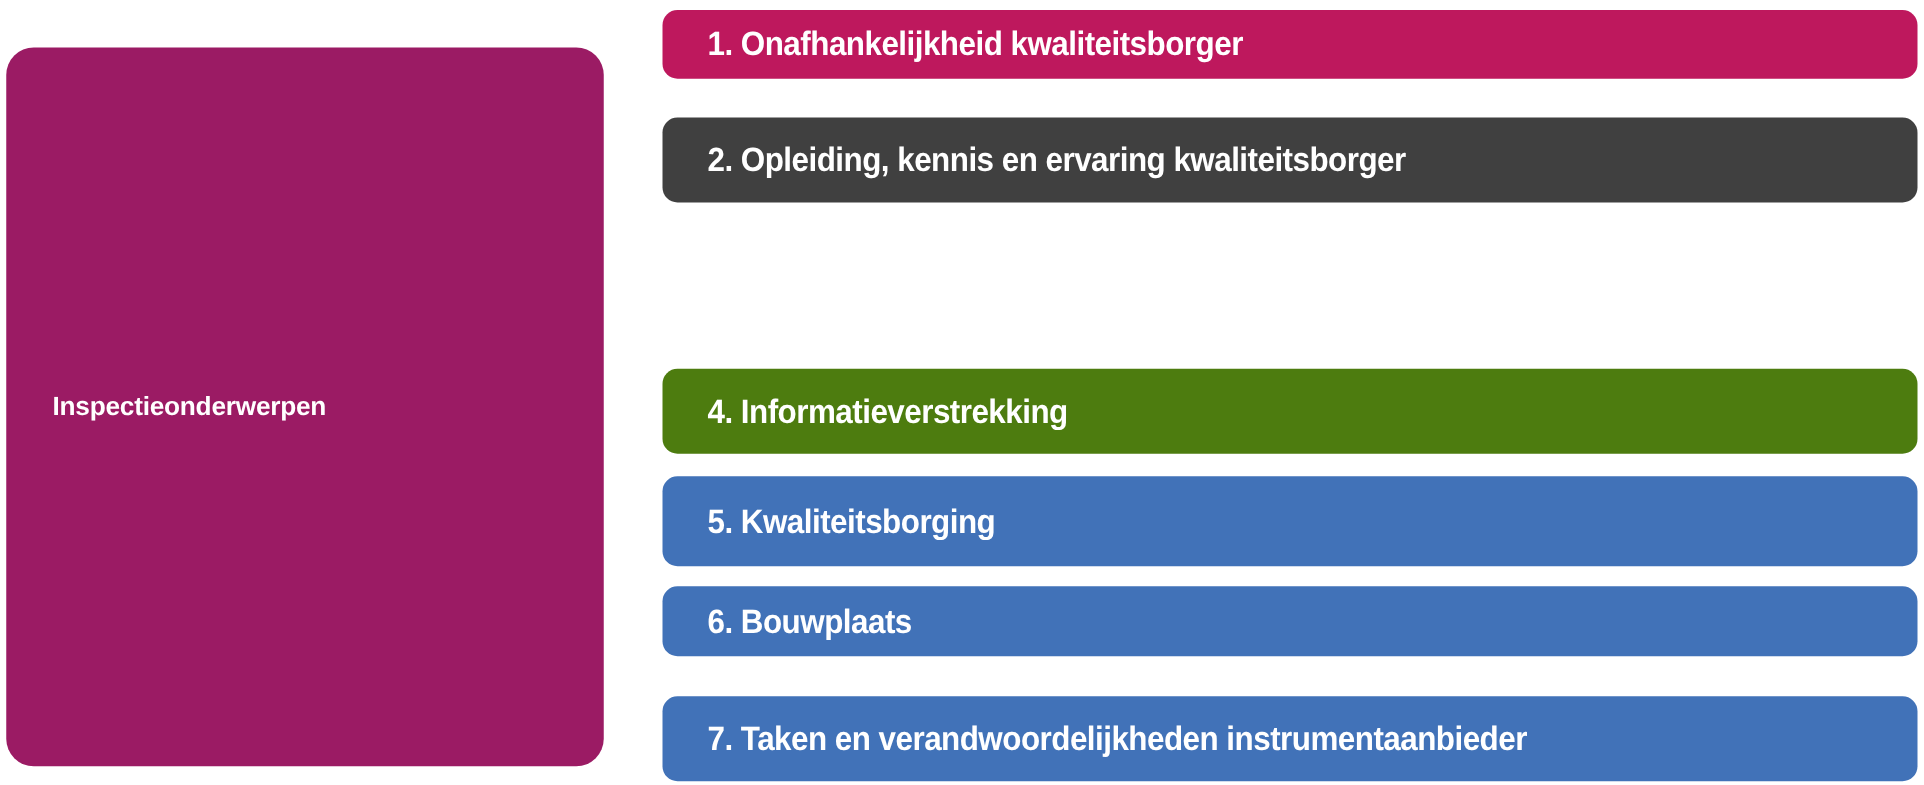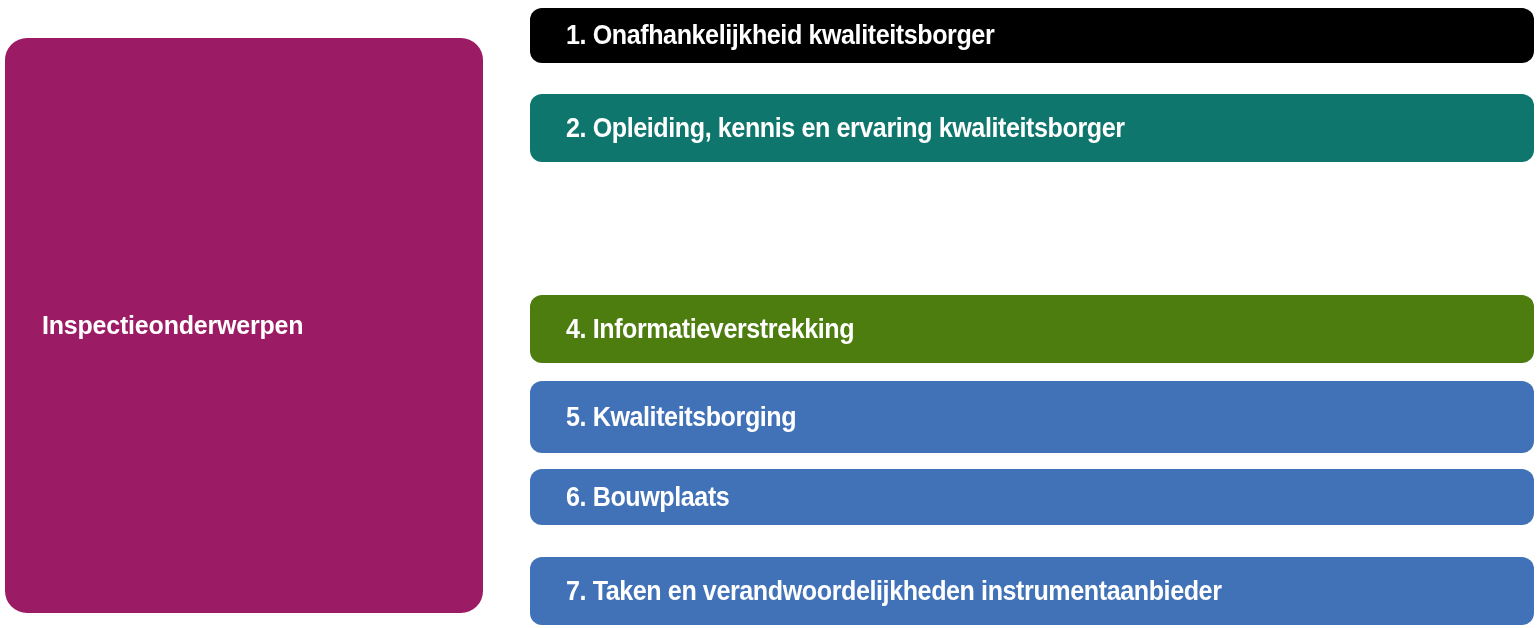--- a/index.html
+++ b/index.html
@@ -29,21 +29,21 @@
     background: #9B1B64;
     border-radius: 22px;
     display: flex;
     align-items: center;
     justify-content: flex-start;
     box-sizing: border-box;
     padding-left: 37px;
   }
   .left-panel-label {
     color: #ffffff;
-    font-size: 25px;
+    font-size: 21px;
     font-weight: bold;
     letter-spacing: -0.2px;
     line-height: 1.1;
     white-space: nowrap;
   }
 
   
   .bars {
     position: absolute;
     left: 530px;
@@ -78,25 +78,25 @@
 <body>
 
 <div id="canvas" style="background: rgb(255, 255, 255);">
 
   <div class="left-panel" style="background: rgb(155, 27, 100);">
     <span class="left-panel-label" style="color: rgb(255, 255, 255);">Inspectieonderwerpen</span>
   </div>
 
   <div class="bars">
 
-    <div class="bar" style="top: 8px; height: 55px; background: #000000;">
+    <div class="bar" style="top: 8px; height: 55px; background: #be185d;">
       <span class="bar-label" style="color: rgb(255, 255, 255);">1.  Onafhankelijkheid kwaliteitsborger</span>
     </div>
 
-    <div class="bar" style="top: 94px; height: 68px; background: #0f766e;">
+    <div class="bar" style="top: 94px; height: 68px; background: #404040;">
       <span class="bar-label" style="color: rgb(255, 255, 255);">2. Opleiding, kennis en ervaring kwaliteitsborger</span>
     </div>
 
 
     <div class="bar" style="top: 295px; height: 68px; background: #4d7c0f;">
       <span class="bar-label" style="color: rgb(255, 255, 255);">4. Informatieverstrekking</span>
     </div>
 
     <div class="bar" style="top: 381px; height: 72px; background: rgb(65, 114, 184);">
       <span class="bar-label" style="color: rgb(255, 255, 255);">5. Kwaliteitsborging</span>

